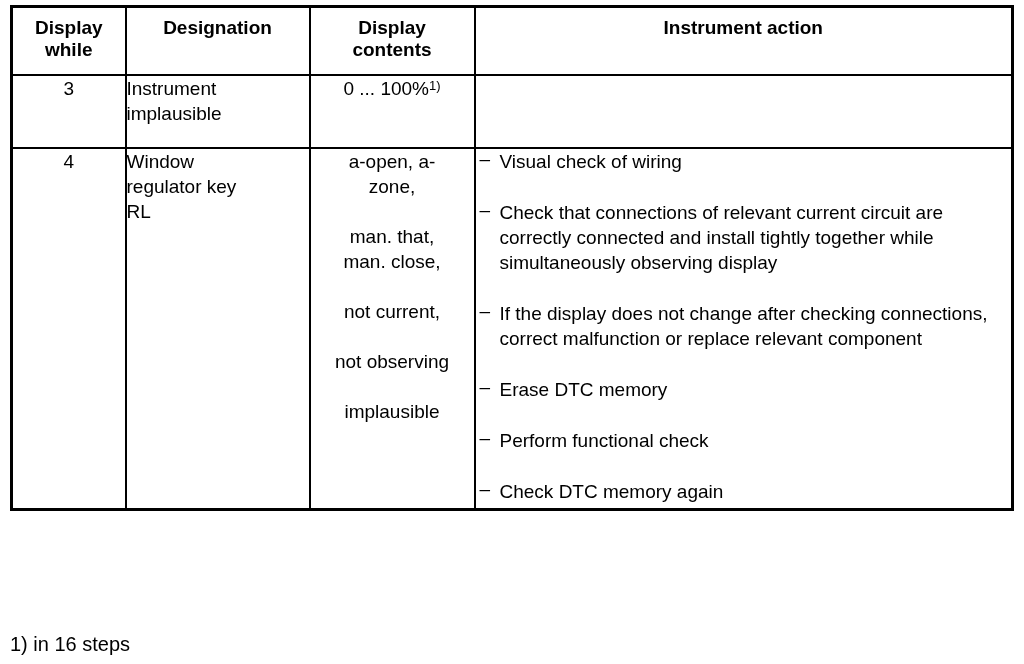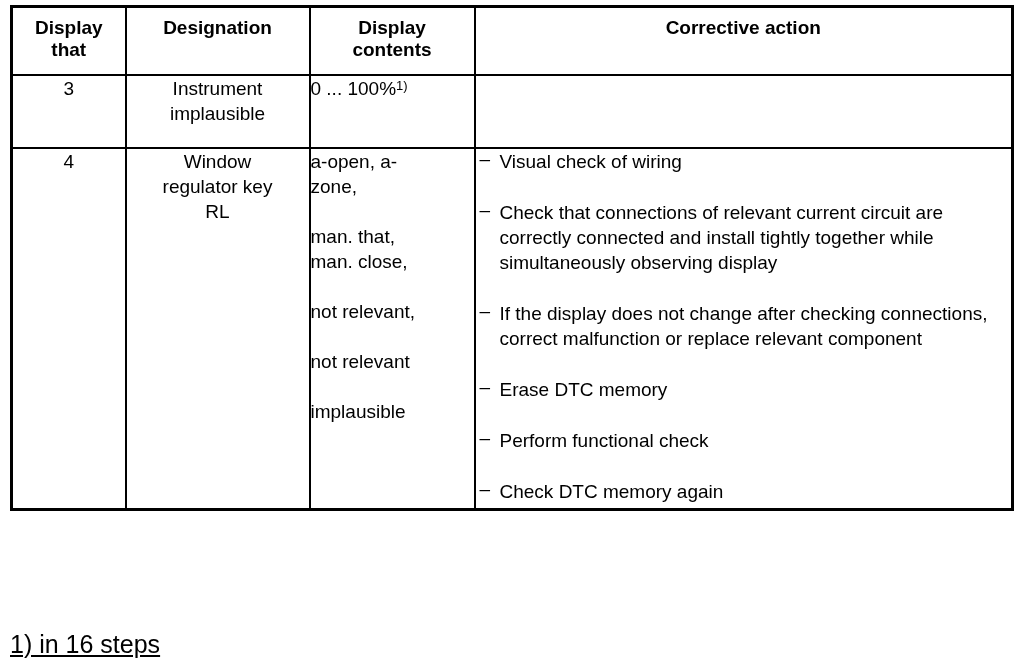--- a/index.html
+++ b/index.html
@@ -56,24 +56,25 @@
 
   table.spec tbody td {
     font-size: 19px;
     line-height: 25px;
   }
   td.zone {
     text-align: center;
     padding-top: 9px;
   }
   td.desig {
+    text-align: left;
+    padding: 9px 6px 8px 10px;
+  }
+  td.contents {
     text-align: center;
-    padding: 9px 6px 8px 10px;
-  }
-  td.contents {
     padding: 9px 6px 8px 6px;
   }
   td.action {
     padding: 10px 8px 10px 12px;
   }
   td.blank { padding: 0; }
 
   .row-r1 td { height: 71px; }
 
   .contents-line { display: block; }
@@ -104,53 +105,52 @@
     left: 4px;
     top: -3px;
     font-size: 19px;
     line-height: 25px;
   }
 
   .footnote {
     position: absolute;
     left: 10px;
     top: 632px;
-    font-size: 25px;
-    line-height: 25px;
-    text-decoration: underline;
+    font-size: 20px;
+    line-height: 25px;
   }
 </style>
 </head>
 <body>
 
 <div class="page">
 
   <div class="table-wrap">
     <table class="spec">
       <colgroup>
         <col class="c-zone">
         <col class="c-desig">
         <col class="c-contents">
         <col class="c-action">
       </colgroup>
       <thead>
         <tr>
           <th>
             <span class="hdr-inner">Display</span>
-            <span class="hdr-inner">that</span>
+            <span class="hdr-inner">while</span>
           </th>
           <th>
             <span class="hdr-inner">Designation</span>
           </th>
           <th>
             <span class="hdr-inner">Display</span>
             <span class="hdr-inner">contents</span>
           </th>
           <th>
-            <span class="hdr-inner">Corrective action</span>
+            <span class="hdr-inner">Instrument action</span>
           </th>
         </tr>
       </thead>
       <tbody>
 
         <tr class="row-r1">
           <td class="zone">3</td>
           <td class="desig">
             <span class="contents-line">Instrument</span>
             <span class="contents-line">implausible</span>
@@ -168,23 +168,23 @@
             <span class="contents-line">regulator key</span>
             <span class="contents-line">RL</span>
           </td>
           <td class="contents">
             <span class="contents-line">a-open, a-</span>
             <span class="contents-line">zone,</span>
             <span class="contents-gap"></span>
             <span class="contents-line">man. that,</span>
             <span class="contents-line">man. close,</span>
             <span class="contents-gap"></span>
-            <span class="contents-line">not relevant,</span>
-            <span class="contents-gap"></span>
-            <span class="contents-line">not relevant</span>
+            <span class="contents-line">not current,</span>
+            <span class="contents-gap"></span>
+            <span class="contents-line">not observing</span>
             <span class="contents-gap"></span>
             <span class="contents-line">implausible</span>
           </td>
           <td class="action">
             <ul class="actions">
               <li><span class="dash">–</span><span>Visual check of wiring</span></li>
               <li><span class="dash">–</span><span>Check that connections of relevant current circuit are correctly connected and install tightly together while simultaneously observing display</span></li>
               <li><span class="dash">–</span><span>If the display does not change after checking connections, correct malfunction or replace relevant component</span></li>
               <li><span class="dash">–</span><span>Erase DTC memory</span></li>
               <li><span class="dash">–</span><span>Perform functional check</span></li>

